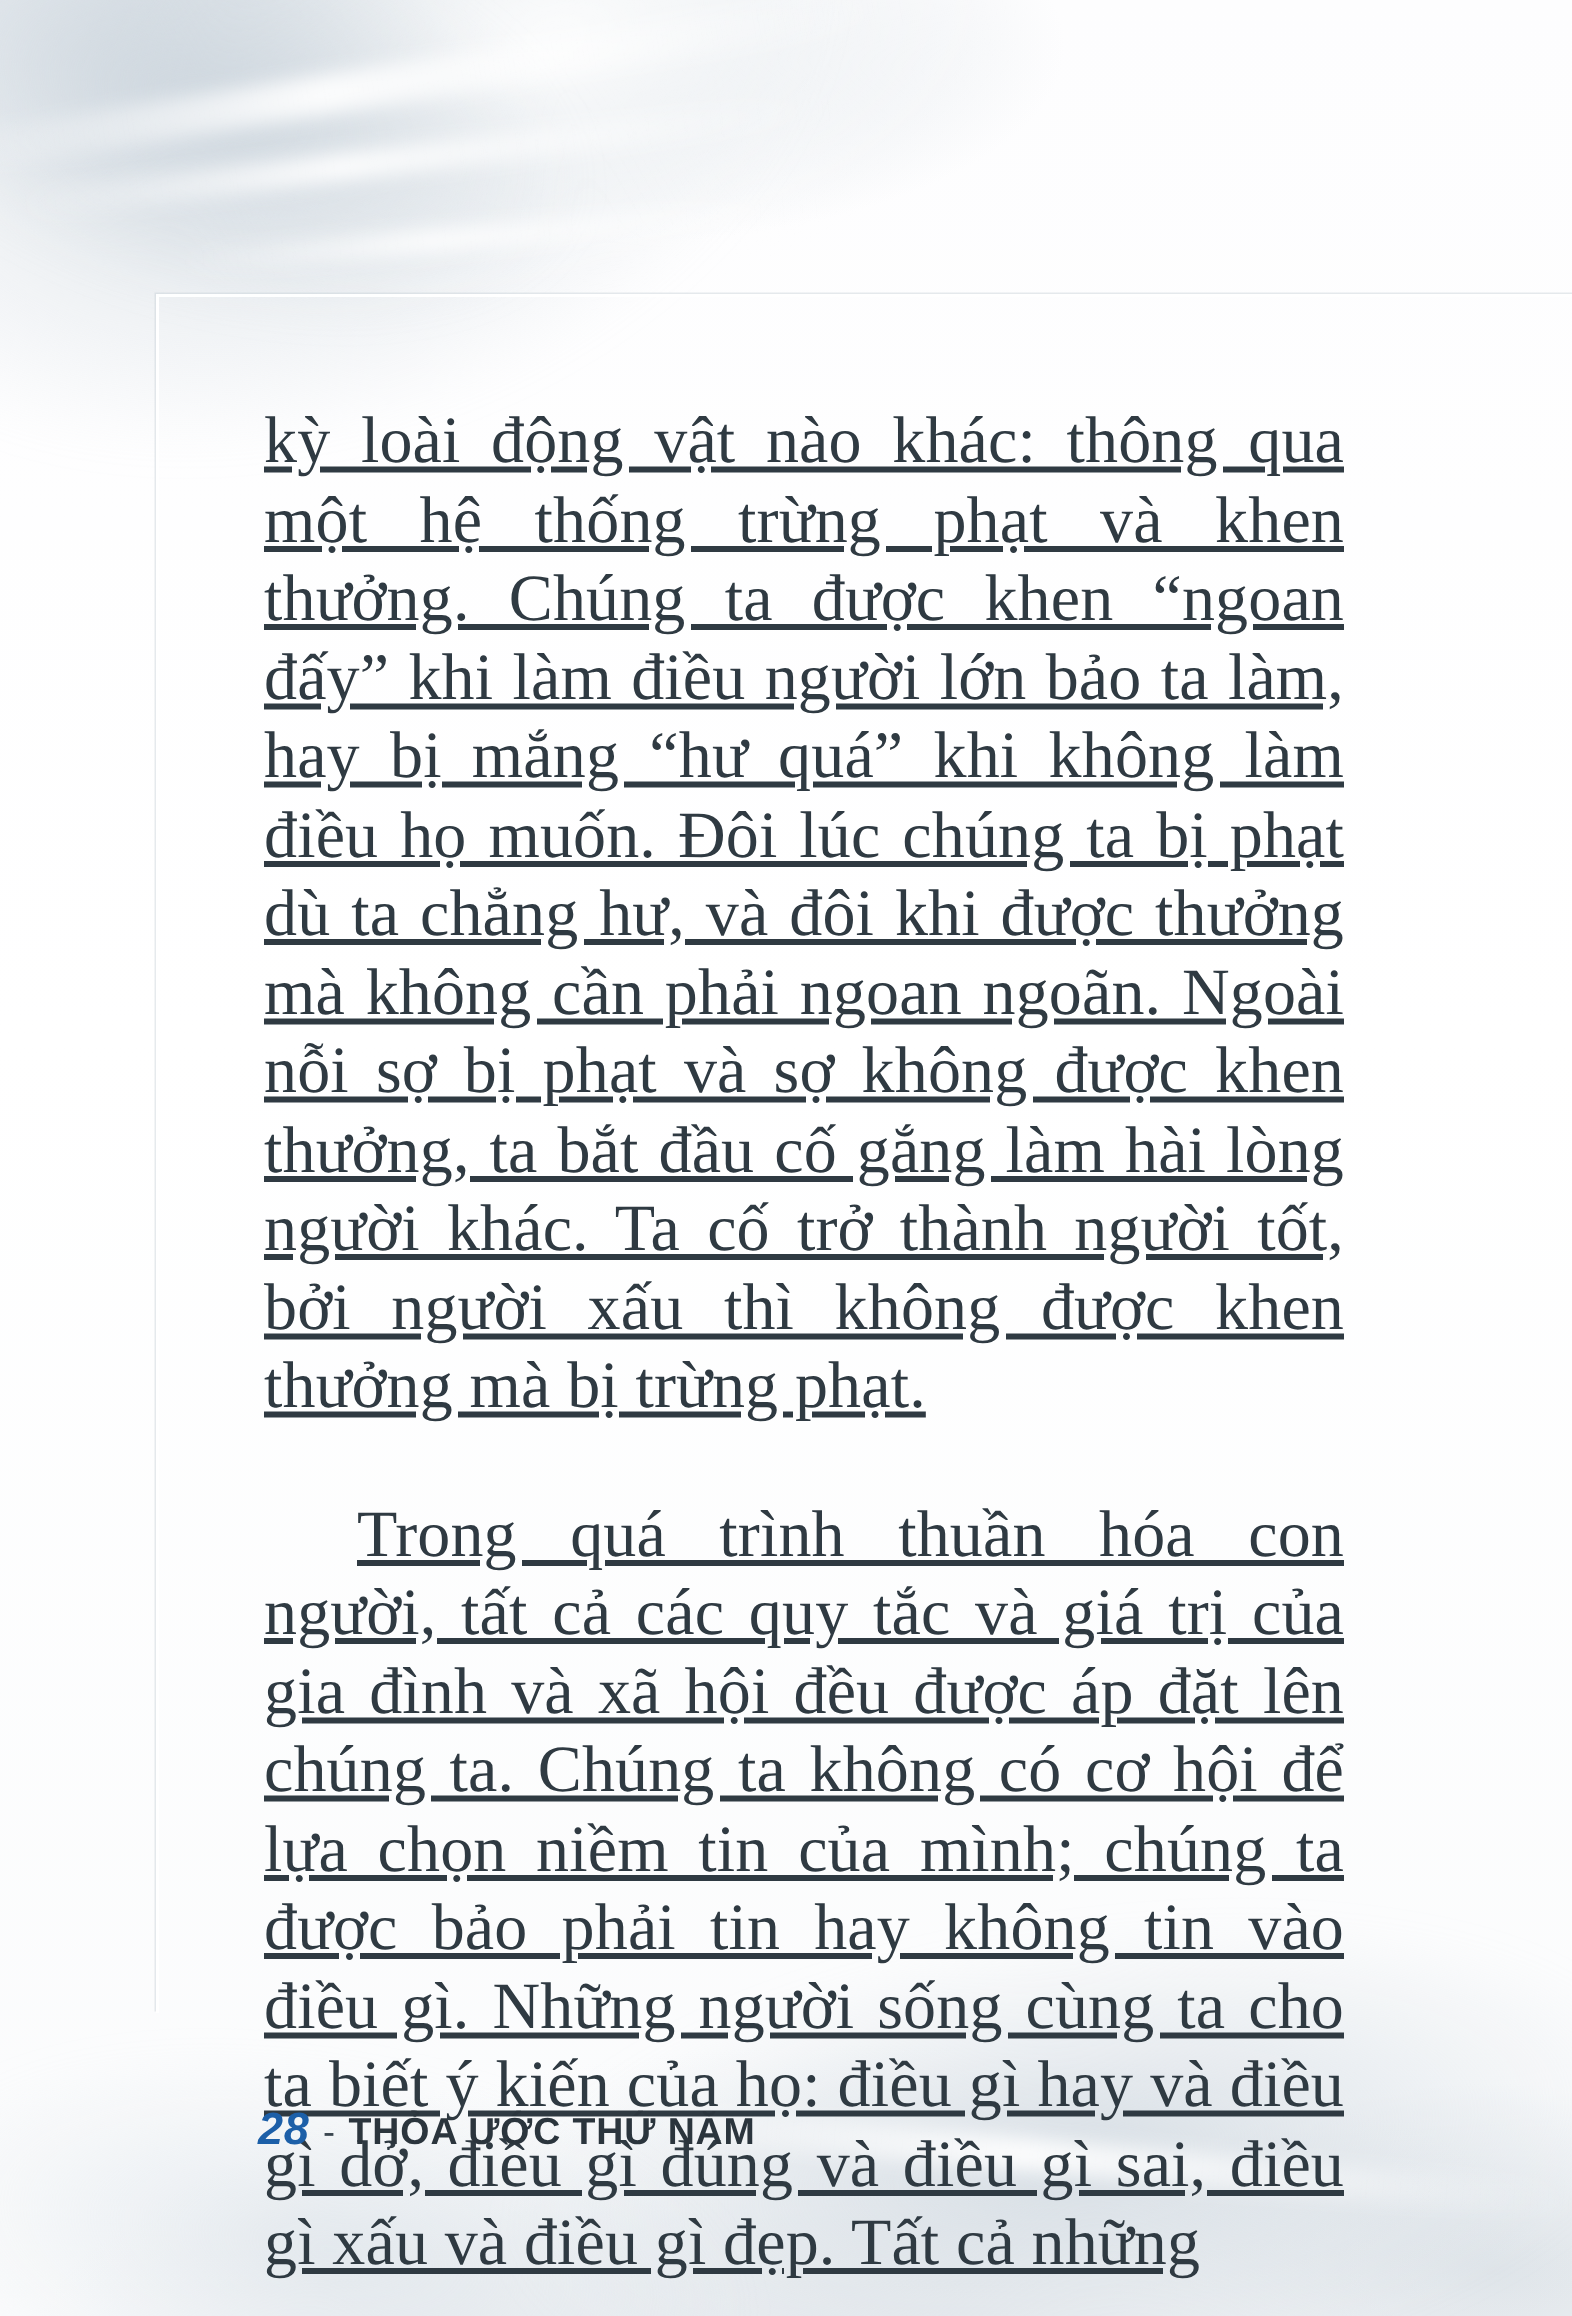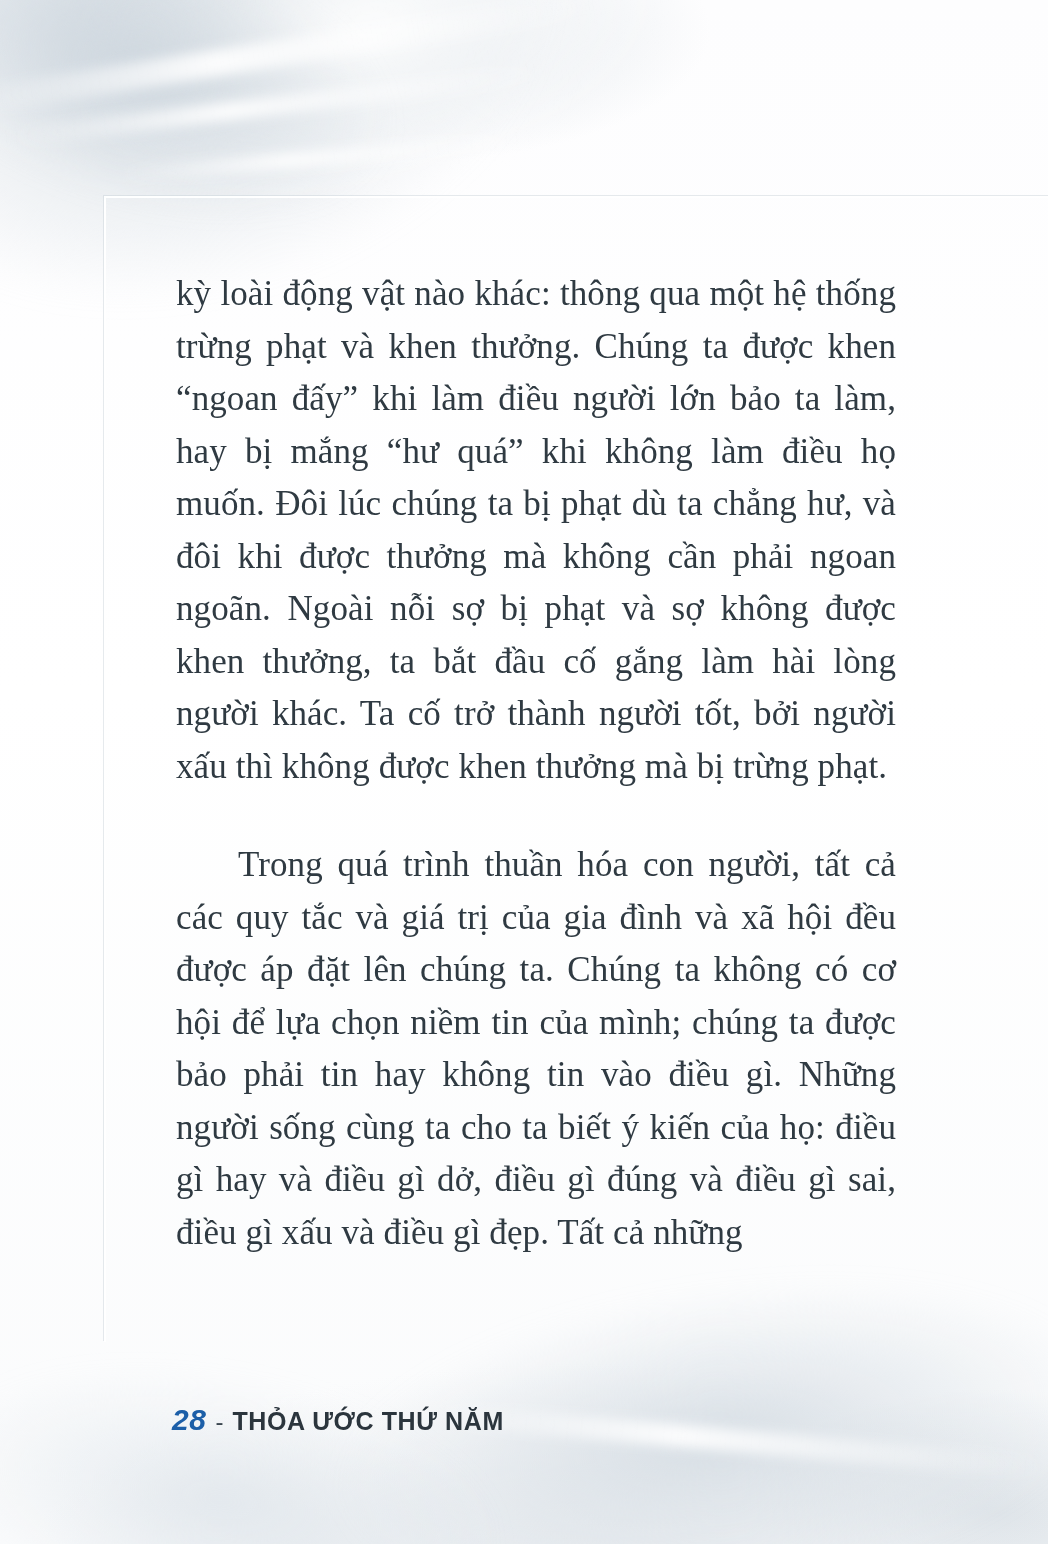--- a/index.html
+++ b/index.html
@@ -88,26 +88,27 @@
 
   
   .content {
     position: absolute;
     left: 176px;
     top: 268px;
     width: 720px;
   }
   p.body-text {
     margin: 0;
-    font-size: 35px;
+    font-size: 44px;
     line-height: 52.5px;
     color: #2f3a42;
     text-align: justify;
     text-justify: inter-word;
     letter-spacing: 0.1px;
+    text-decoration: underline;
   }
   p.body-text + p.body-text {
     margin-top: 46px;
   }
   p.indent {
     text-indent: 62px;
   }
 
   
   .footer {

